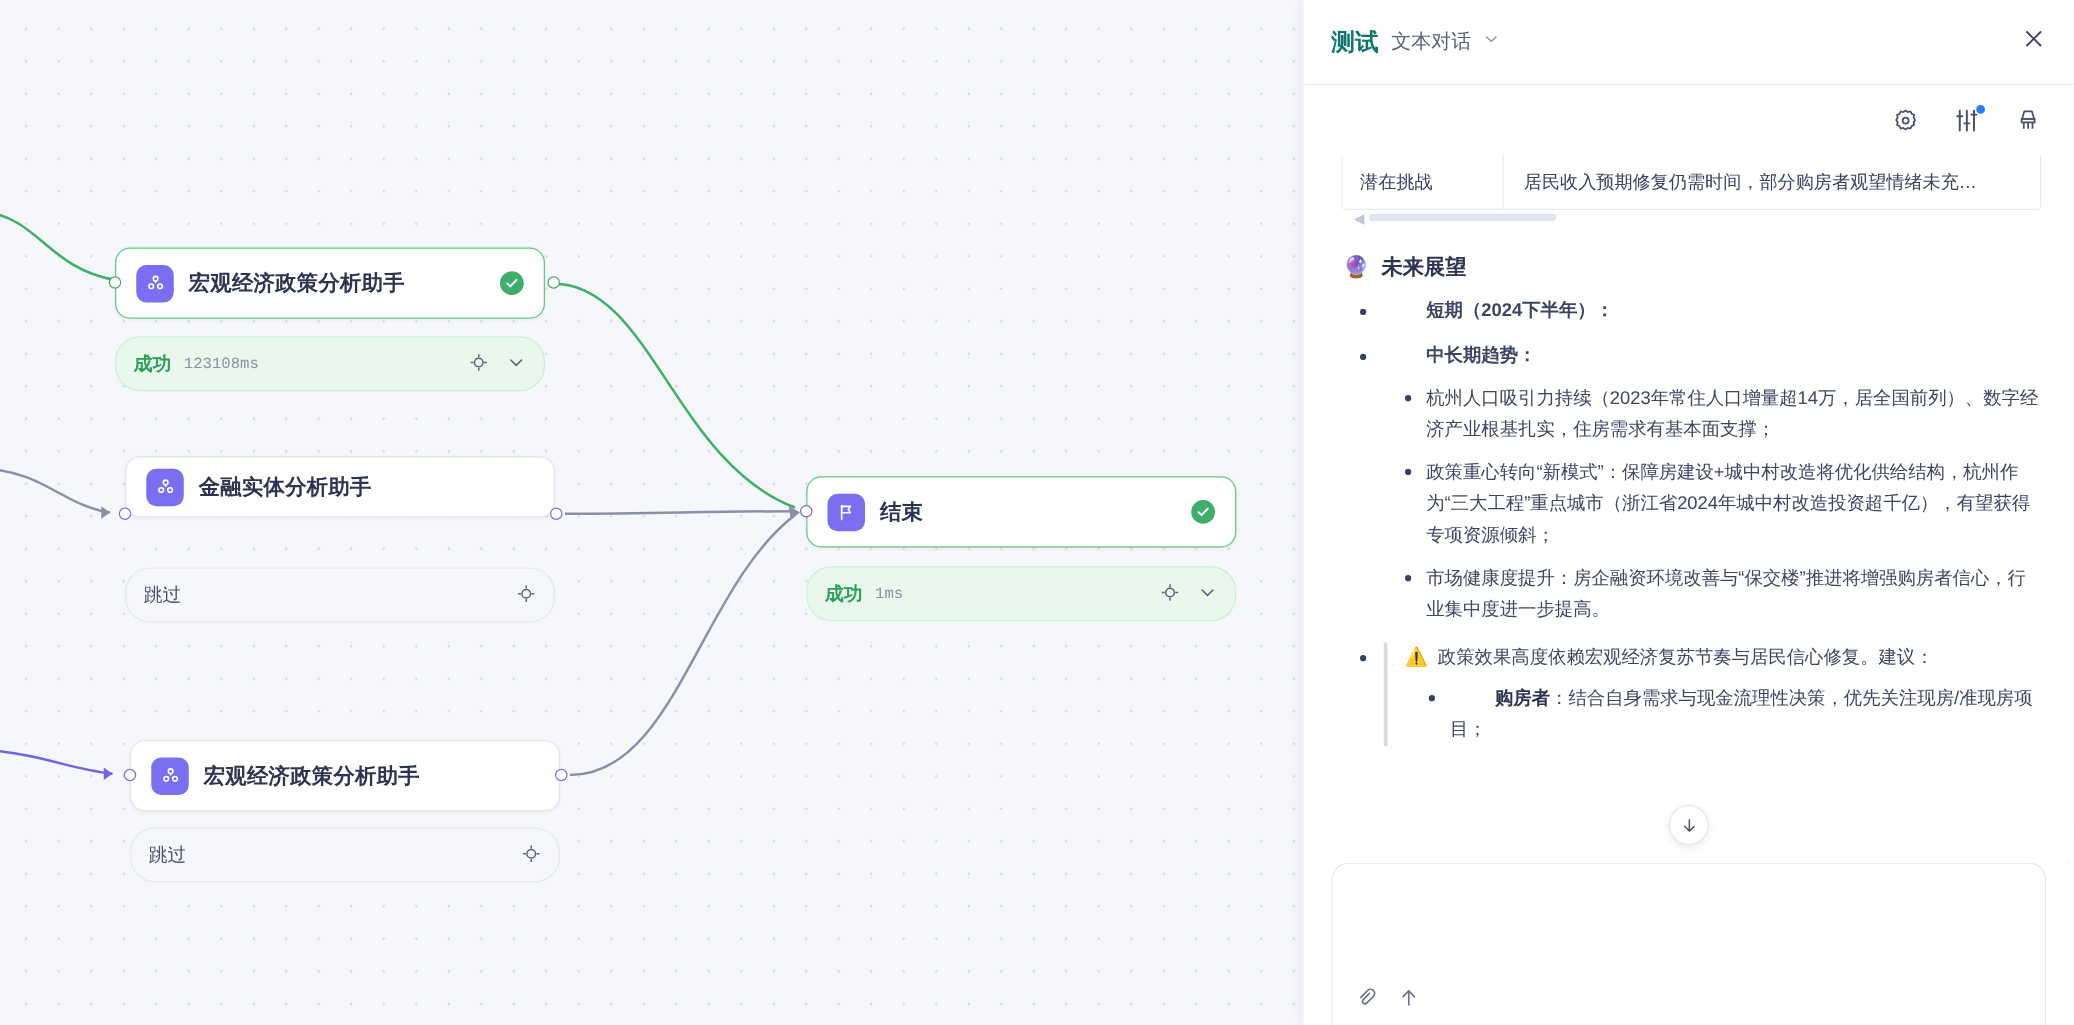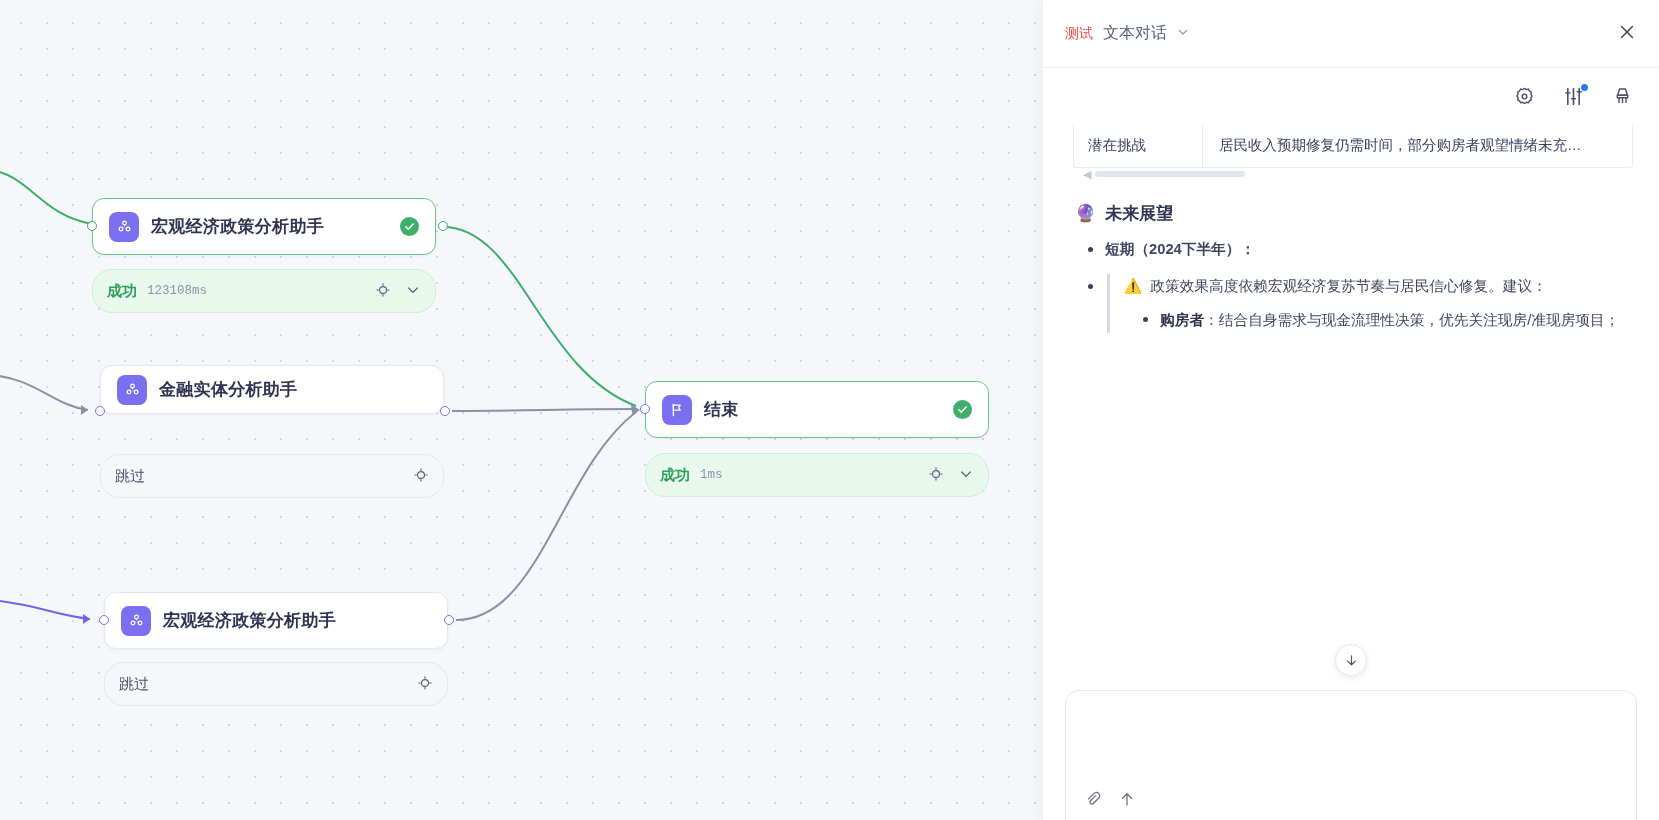--- a/index.html
+++ b/index.html
@@ -76,21 +76,21 @@
     width: 616px; height: 820px;
     background: #ffffff;
     box-shadow: -2px 0 14px rgba(30,40,80,.06);
     display: flex; flex-direction: column;
   }
   .panel-head {
     height: 68px; flex: 0 0 auto;
     display: flex; align-items: center; padding: 0 22px;
     border-bottom: 1px solid #eef0f5;
   }
-  .panel-title { font-size: 14px; font-weight: 400; color: #ef4444; }
+  .panel-title { font-size: 19px; font-weight: 700; color: #0f766e; }
   .panel-sub { font-size: 16px; color: #5b6178; margin-left: 10px; }
   .caret { margin-left: 9px; color: #8b90a6; }
   .panel-close { margin-left: auto; cursor: pointer; color: #4b5068; }
 
   .panel-toolbar {
     height: 56px; flex: 0 0 auto;
     display: flex; align-items: center; justify-content: flex-end;
     gap: 28px; padding: 0 26px;
   }
   .tb-btn { position: relative; cursor: pointer; color: #4a4f6b; display:flex; }
@@ -124,21 +124,21 @@
   ul.lv1 > li::before {
     content: ""; position: absolute; left: 3px; top: 10px;
     width: 5px; height: 5px; border-radius: 50%; background: #3b4060;
   }
   ul.lv2 { list-style: none; margin: 8px 0 0 16px; }
   ul.lv2 > li { position: relative; padding-left: 20px; margin-bottom: 9px; }
   ul.lv2 > li::before {
     content: ""; position: absolute; left: 3px; top: 9px;
     width: 5px; height: 5px; border-radius: 50%; background: #3b4060;
   }
-  .b { font-weight: 700; color: #2e3350; }
+  .b { font-weight: 700; color: #2e3350; margin-left: 36px; }
   .ptxt { font-size: 14.7px; line-height: 1.72; color: #3f4560; }
   .quote {
     border-left: 3px solid #d6d9e4; padding-left: 14px; margin: 12px 0 0 2px;
   }
   .warnline { display: flex; gap: 8px; align-items: flex-start; }
 
   .scroll-down {
     position: absolute; left: 50%; transform: translateX(-50%);
     bottom: 14px; width: 32px; height: 32px; border-radius: 50%;
     background: #fff; border: 1px solid #e6e8f1;
@@ -363,20 +363,28 @@
       </div>
 
       <div class="sec-title">
         <span>🔮</span>
         <span>未来展望</span>
       </div>
 
       <ul class="lv1">
         <li>
           <div class="ptxt b">短期（2024下半年）：</div>
+        </li>
+        <li>
+          <div class="ptxt b">中长期趋势：</div>
+          <ul class="lv2">
+            <li class="ptxt">杭州人口吸引力持续（2023年常住人口增量超14万，居全国前列）、数字经济产业根基扎实，住房需求有基本面支撑；</li>
+            <li class="ptxt">政策重心转向“新模式”：保障房建设+城中村改造将优化供给结构，杭州作为“三大工程”重点城市（浙江省2024年城中村改造投资超千亿），有望获得专项资源倾斜；</li>
+            <li class="ptxt">市场健康度提升：房企融资环境改善与“保交楼”推进将增强购房者信心，行业集中度进一步提高。</li>
+          </ul>
         </li>
         <li>
           <div class="quote">
             <div class="ptxt warnline">
               <span>⚠️</span>
               <span>政策效果高度依赖宏观经济复苏节奏与居民信心修复。建议：</span>
             </div>
             <ul class="lv2">
               <li class="ptxt">
                 <span class="b">购房者</span><span>：结合自身需求与现金流理性决策，优先关注现房/准现房项目；</span>

